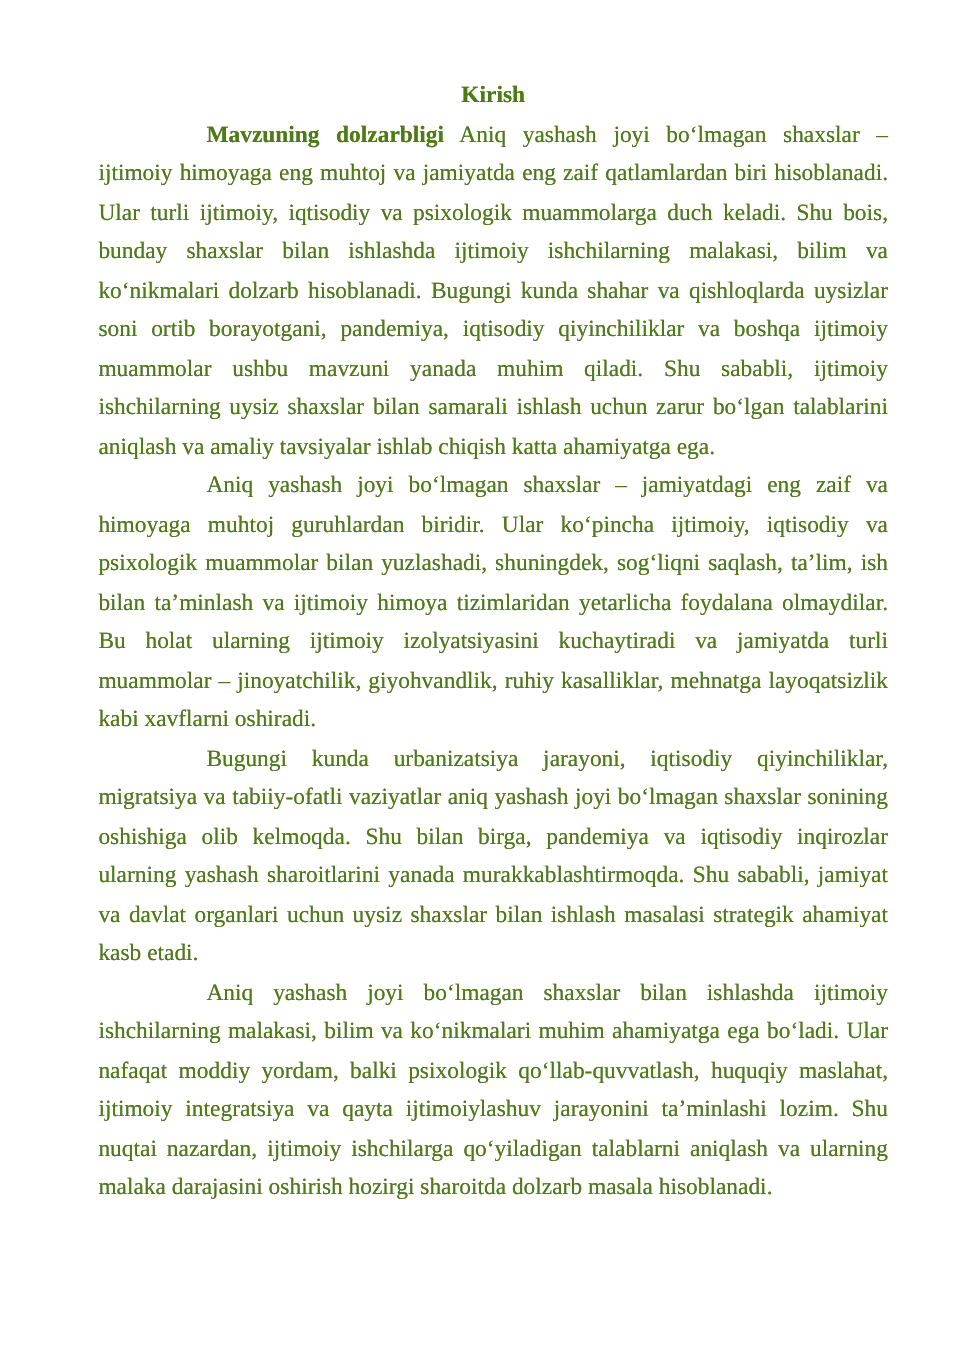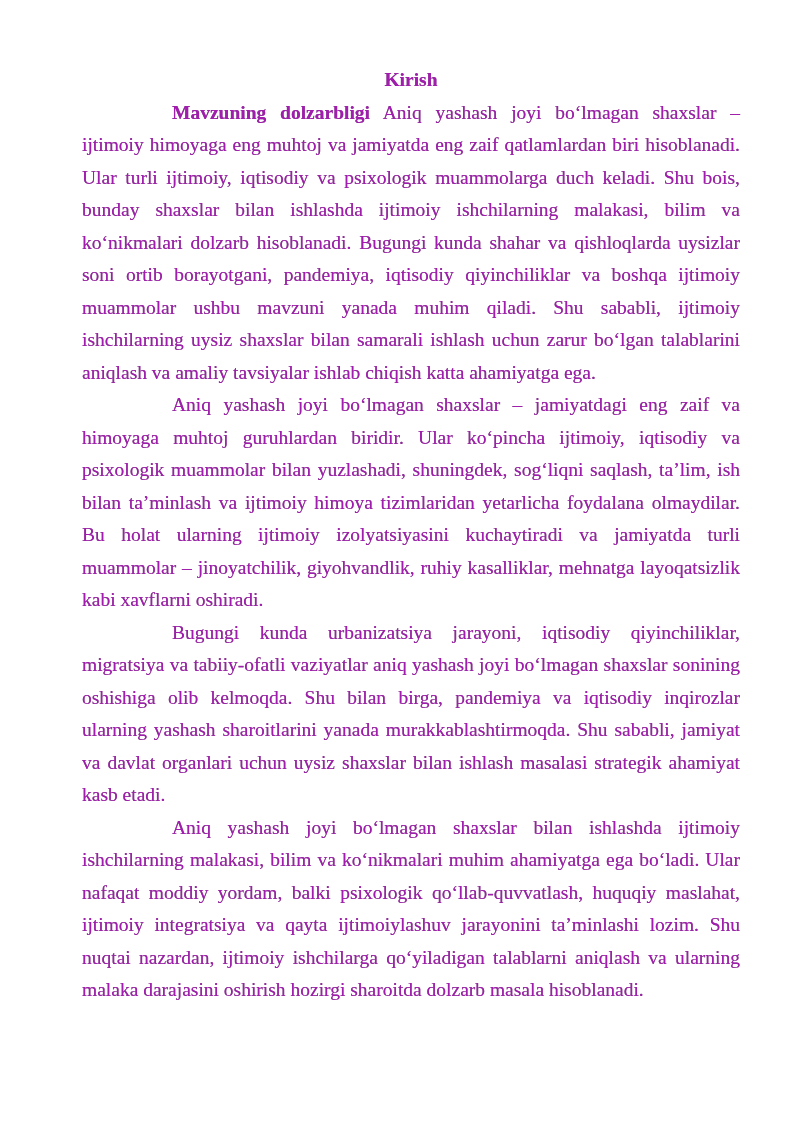--- a/index.html
+++ b/index.html
@@ -11,21 +11,21 @@
     position: relative;
     width: 800px;
     height: 1131px;
     background: #ffffff;
     overflow: hidden;
     box-sizing: border-box;
     padding: 64px 60px 0 82px;
     font-family: "Liberation Serif", "DejaVu Serif", serif;
     font-size: 19.5px;
     line-height: 32.5px;
-    color: #a21caf;
+    color: #4d7c0f;
     text-shadow: 0 0 0.5px rgba(20,20,20,0.55);
   }
   .doc-title {
     text-align: center;
     font-weight: bold;
     margin: 0;
     font-size: 19.5px;
     line-height: 32.5px;
   }
   .para {

